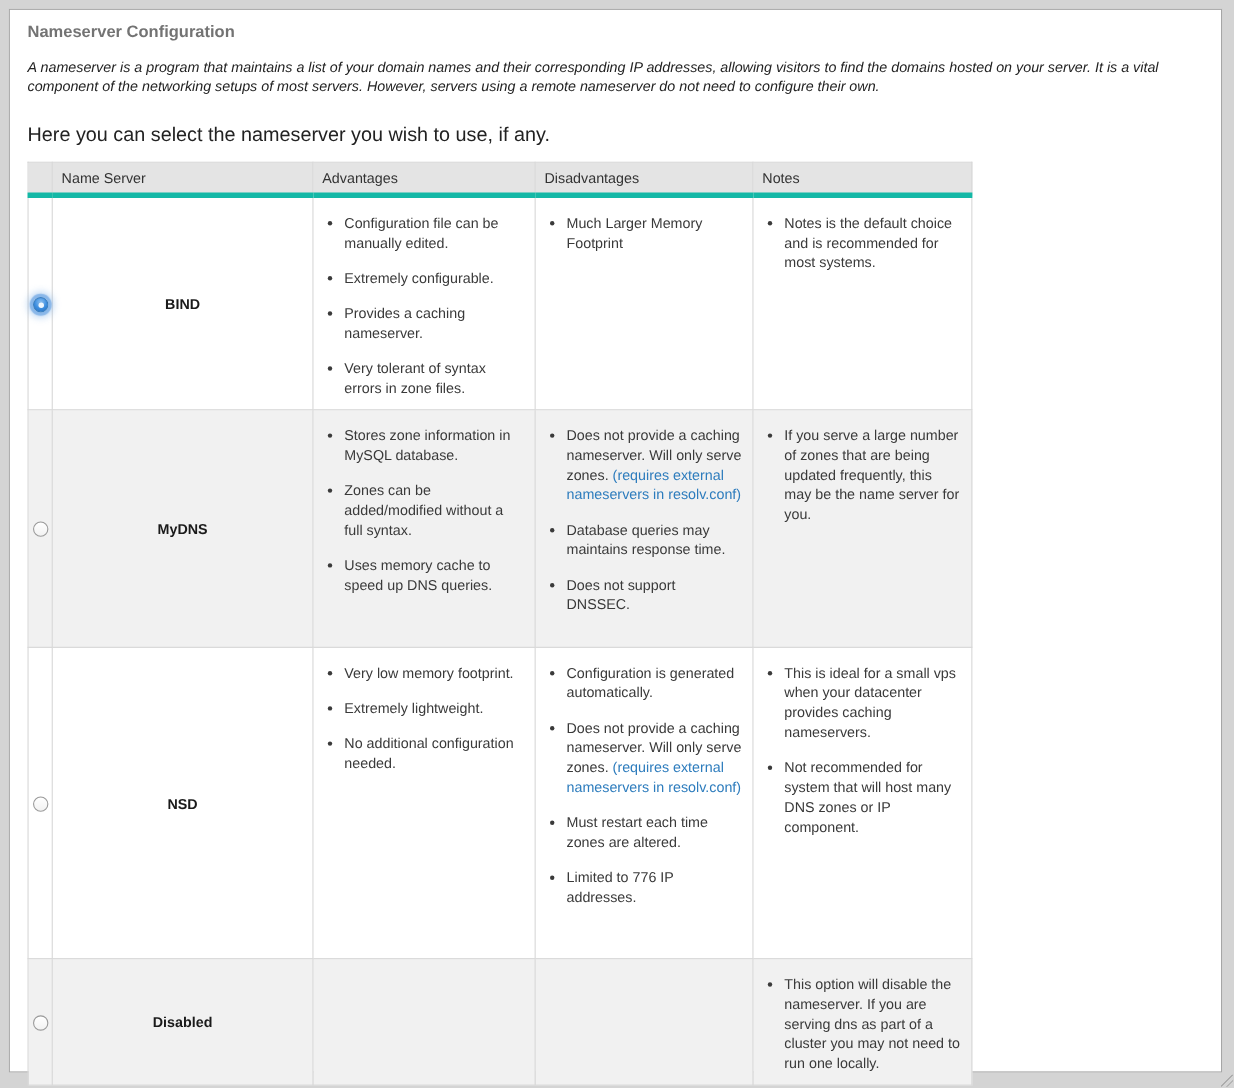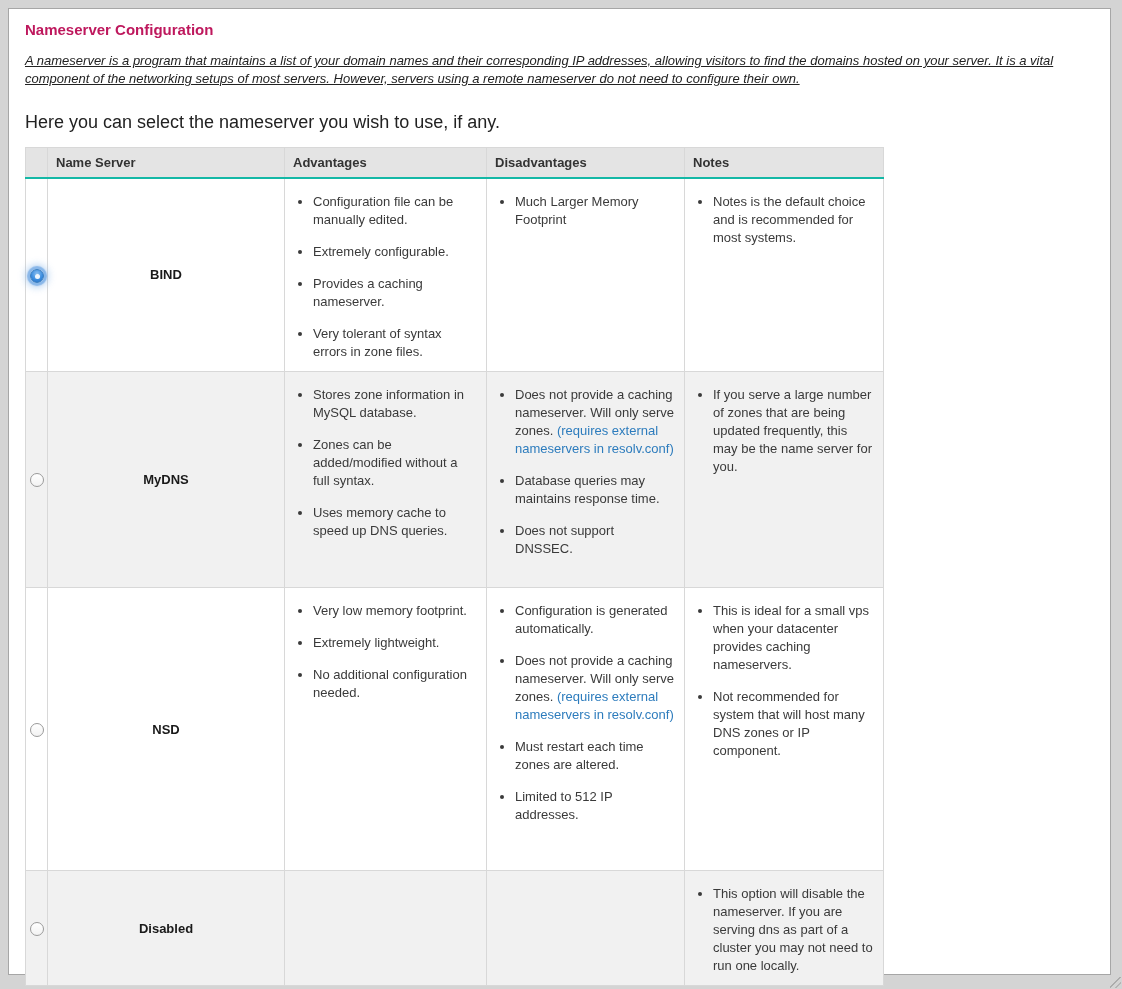--- a/index.html
+++ b/index.html
@@ -15,52 +15,51 @@
     left: 8px; top: 8px;
     width: 1103px; height: 967px;
     background: #ffffff;
     border: 1px solid #a6a6a6;
     padding: 12px 16px 0 16px;
   }
   h1.page-title {
     margin: 0 0 14px 0;
     font-size: 15px;
     font-weight: bold;
-    color: #be185d;
+    color: #737373;
   }
   p.intro {
     margin: 0 0 24px 0;
     font-size: 13px;
     font-style: italic;
     line-height: 18px;
     color: #222;
     max-width: 1068px;
-    text-decoration: underline;
   }
   p.hint {
     margin: 0 0 14px 0;
     font-size: 18px;
     color: #222;
   }
   table.ns-table {
     border-collapse: collapse;
     table-layout: fixed;
     width: 858px;
     border: 1px solid #bcbcbc;
     font-size: 13px;
     color: #333;
   }
   .ns-table th, .ns-table td {
     border: 1px solid #d8d8d8;
   }
   .ns-table thead tr { height: 30px; }
   .ns-table thead th {
     background: var(--header-bg, #e4e4e4);
-    border-bottom: 2px solid #14b8a6;
-    font-weight: bold;
+    border-bottom: 5px solid #14b8a6;
+    font-weight: normal;
     text-align: left;
     padding: 0 8px;
     color: #333;
   }
   .ns-table tbody tr:nth-child(1) { height: 194px; }
   .ns-table tbody tr:nth-child(2) { height: 216px; }
   .ns-table tbody tr:nth-child(3) { height: 283px; }
   .ns-table tbody tr:nth-child(4) { height: 114px; }
   .ns-table tbody tr:nth-child(even) td { background: var(--row-alt, #f1f1f1); }
   td.radio-cell {
@@ -207,21 +206,21 @@
               <li>Very low memory footprint.</li>
               <li>Extremely lightweight.</li>
               <li>No additional configuration needed.</li>
             </ul>
           </td>
           <td class="list-cell">
             <ul>
               <li>Configuration is generated automatically.</li>
               <li>Does not provide a caching nameserver. Will only serve zones. <a href="#">(requires external nameservers in resolv.conf)</a></li>
               <li>Must restart each time zones are altered.</li>
-              <li>Limited to 512 IP addresses.</li>
+              <li>Limited to 776 IP addresses.</li>
             </ul>
           </td>
           <td class="list-cell">
             <ul>
               <li>This is ideal for a small vps when your datacenter provides caching nameservers.</li>
               <li>Not recommended for system that will host many DNS zones or IP component.</li>
             </ul>
           </td>
         </tr>
         <tr>

